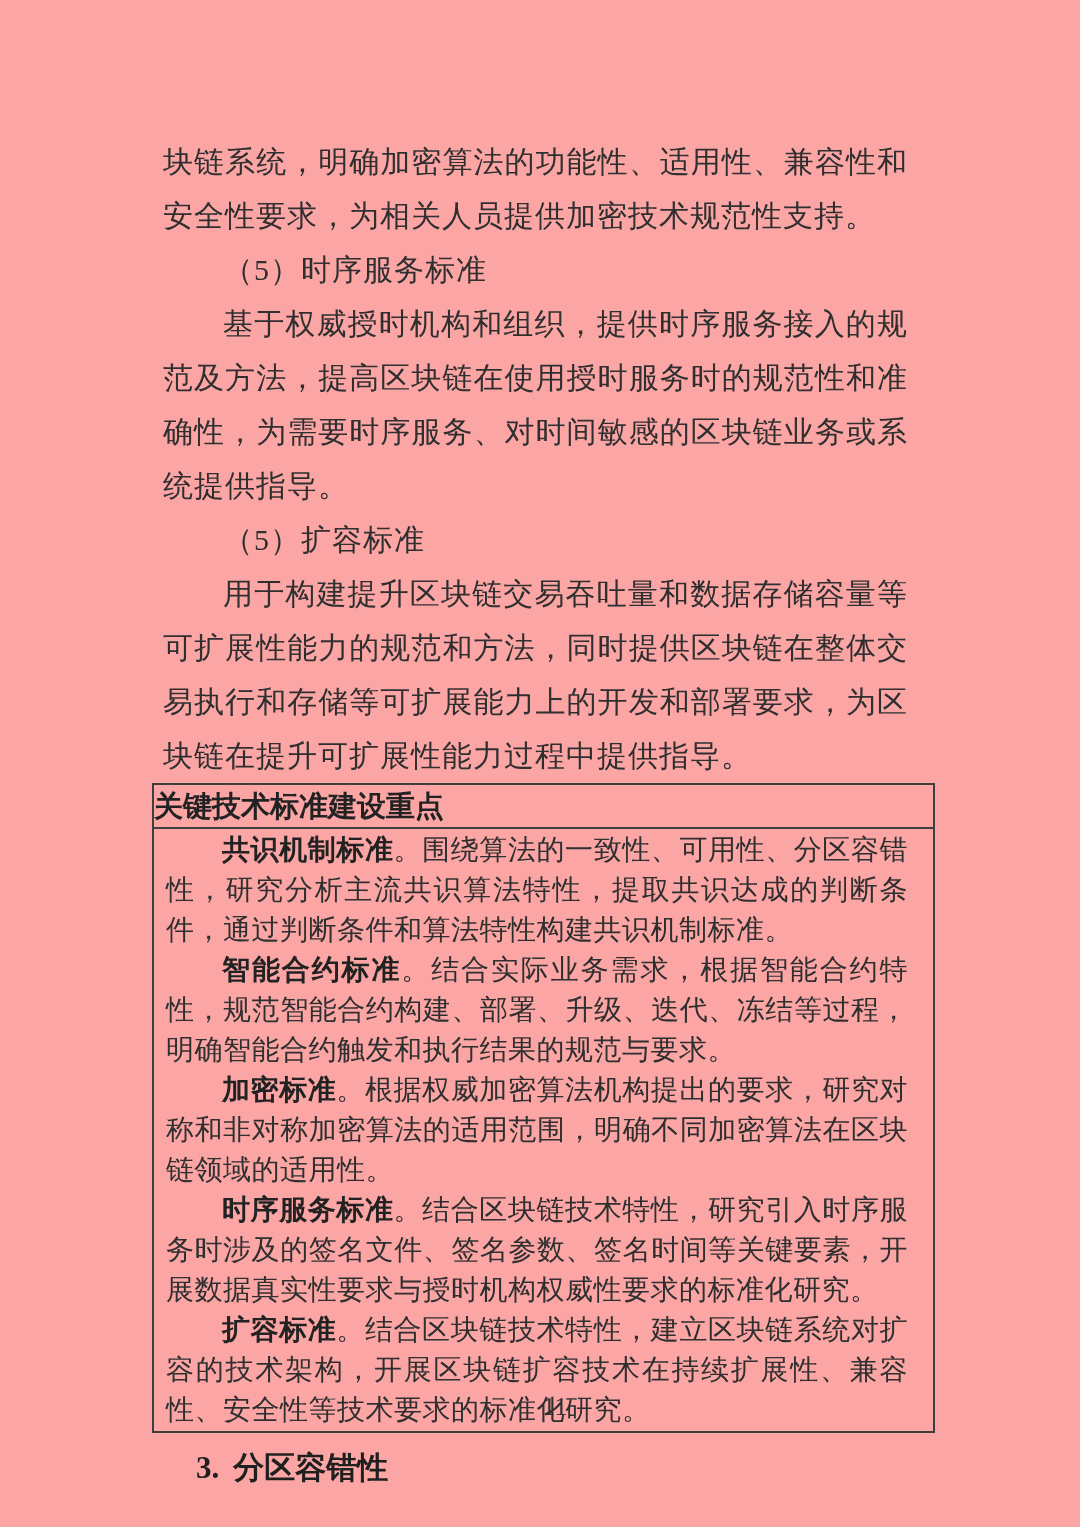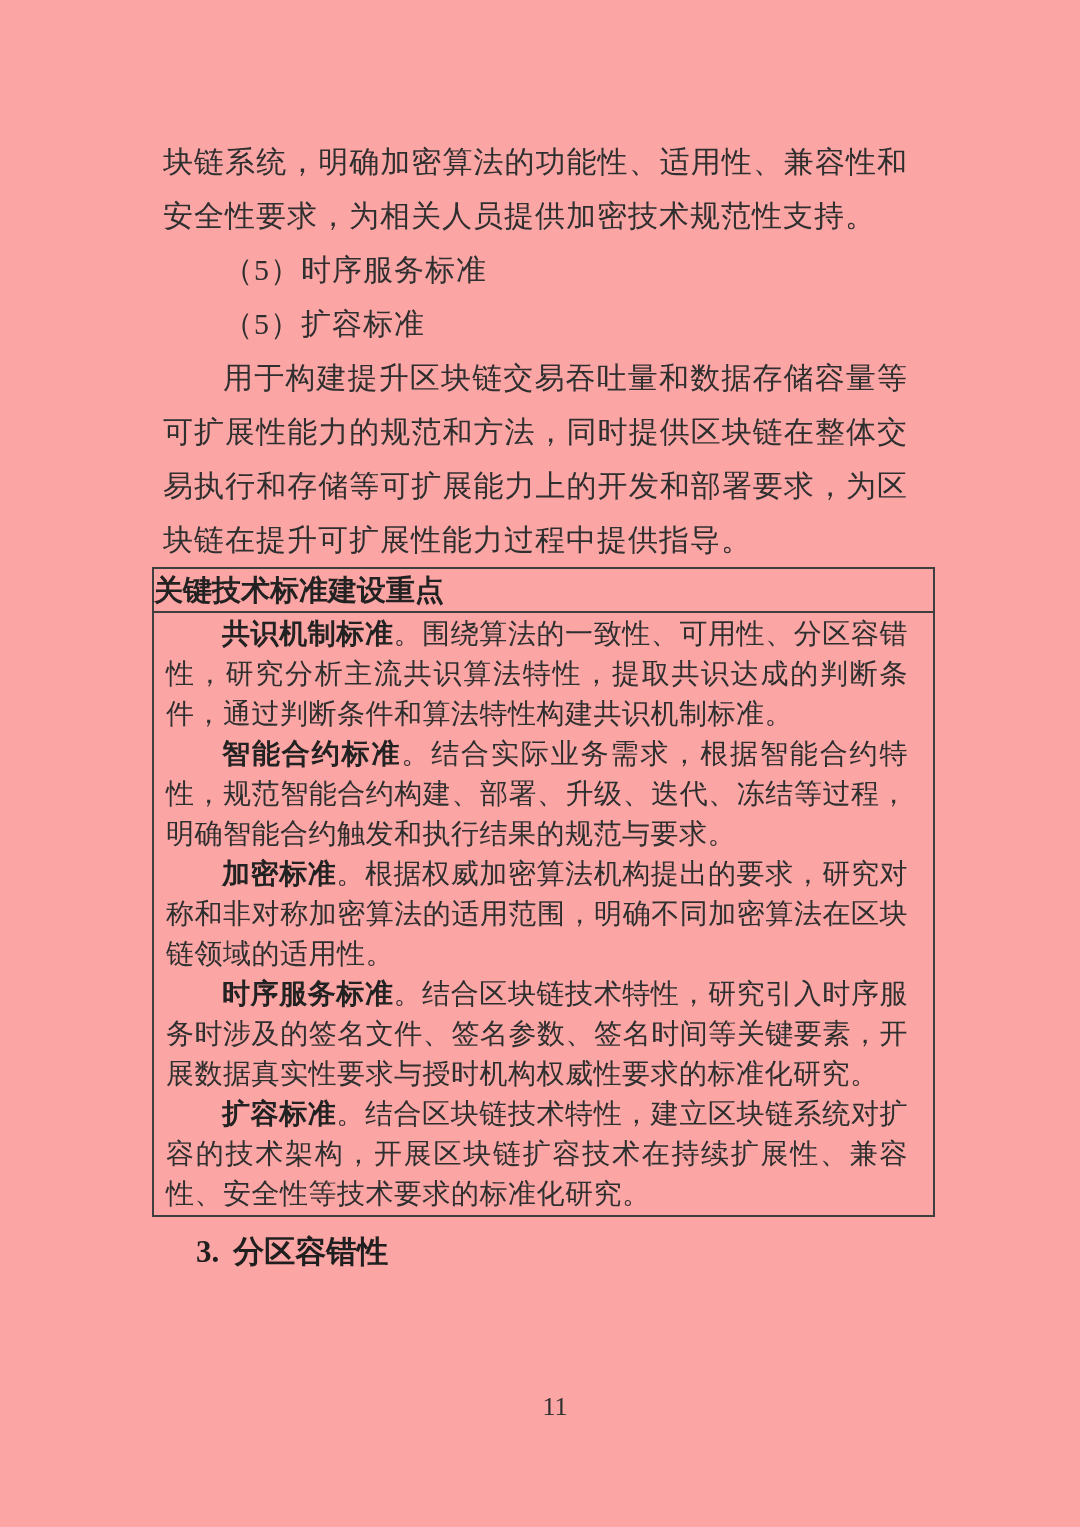--- a/index.html
+++ b/index.html
@@ -102,20 +102,21 @@
 </head>
 <body>
 
 <div class="page">
   <div class="content">
 
     <p class="body-para">块链系统，明确加密算法的功能性、适用性、兼容性和安全性要求，为相关人员提供加密技术规范性支持。</p>
 
     <h4 class="sub-heading">（5）时序服务标准</h4>
 
+    <p class="body-para indent">基于权威授时机构和组织，提供时序服务接入的规范及方法，提高区块链在使用授时服务时的规范性和准确性，为需要时序服务、对时间敏感的区块链业务或系统提供指导。</p>
 
     <h4 class="sub-heading">（5）扩容标准</h4>
 
     <p class="body-para indent">用于构建提升区块链交易吞吐量和数据存储容量等可扩展性能力的规范和方法，同时提供区块链在整体交易执行和存储等可扩展能力上的开发和部署要求，为区块链在提升可扩展性能力过程中提供指导。</p>
 
     <div class="key-box">
       <div class="key-box-title">关键技术标准建设重点</div>
       <div class="key-box-body">
 
         <p class="box-para"><span class="box-term">共识机制标准</span><span>。围绕算法的一致性、可用性、分区容错性，研究分析主流共识算法特性，提取共识达成的判断条件，通过判断条件和算法特性构建共识机制标准。</span></p>

